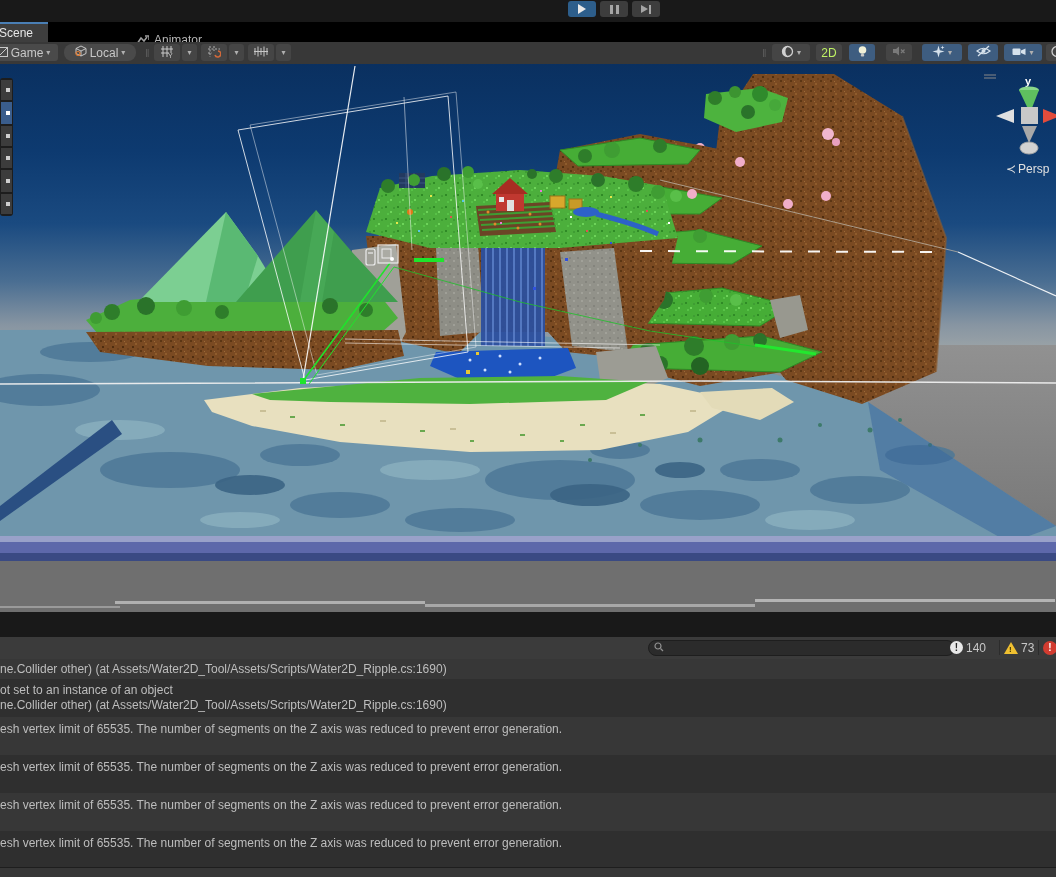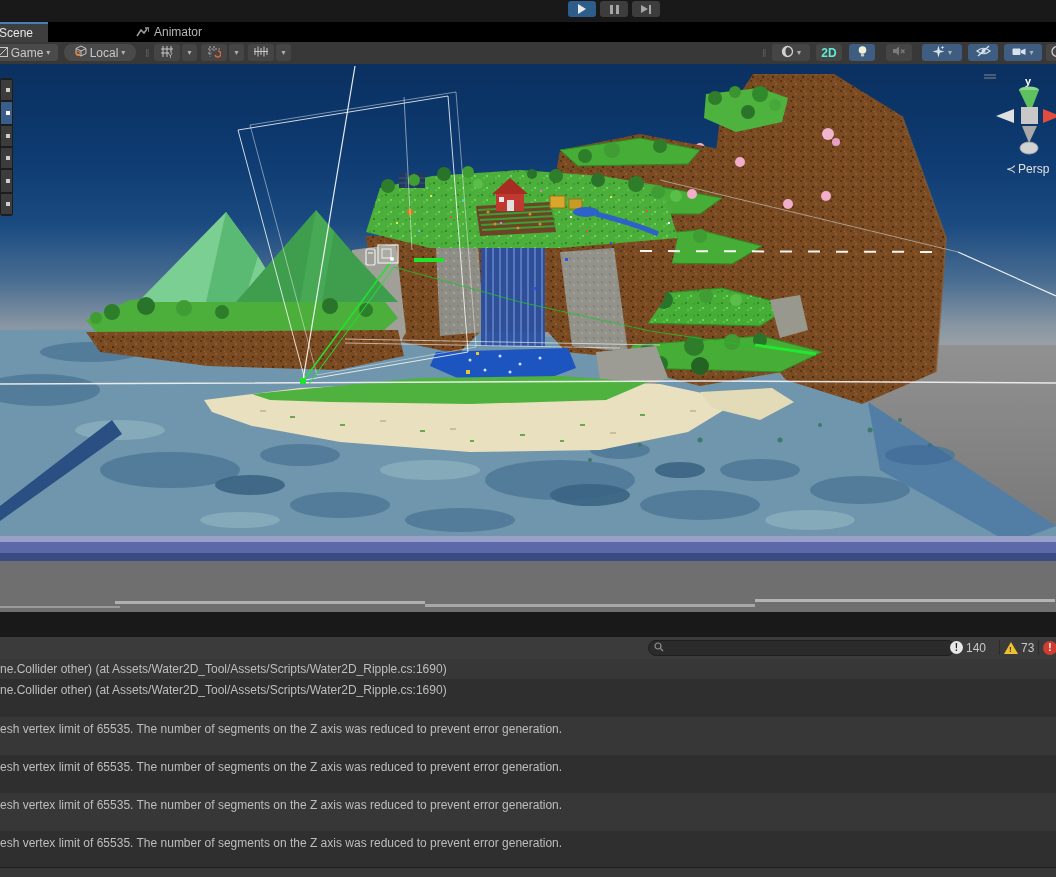--- a/index.html
+++ b/index.html
@@ -82,21 +82,21 @@
     <div class="tab" style="left:52px;width:70px;margin-top:33px;">
       <span class="tabicon">
         <svg width="15" height="10">
             <rect x="0.5" y="1" width="14" height="8" rx="4" fill="#9f9f9f"></rect>
             <circle cx="4.5" cy="5" r="1.3" fill="#2e2e2e"></circle>
             <circle cx="10.5" cy="5" r="1.3" fill="#2e2e2e"></circle>
           </svg>
       </span>
       <span>Game</span>
     </div>
-    <div class="tab" style="left:126px;width:86px;">
+    <div class="tab" style="left:126px;width:86px;margin-top:8px;">
       <span class="tabicon">
         <svg width="13" height="11">
             <path d="M1,9 L5,3 L8,6 L11,2" stroke="#9f9f9f" stroke-width="1.5" fill="none"></path>
             <path d="M9,1 L13,1 L13,5" stroke="#9f9f9f" stroke-width="1.5" fill="none"></path>
           </svg>
       </span>
       <span>Animator</span>
     </div>
   </div>
 
@@ -148,21 +148,21 @@
 
     <span class="vsep" style="left:762px;">‖</span>
     <div class="tbtn flat" style="left:772px;width:38px;">
       <span><svg width="13" height="13">
             <circle cx="6.5" cy="6.5" r="5" fill="none" stroke="#d0d0d0" stroke-width="1.3"></circle>
             <path d="M6.5,1.5 A5,5 0 0 0 6.5,11.5 A7,7 0 0 1 6.5,1.5" fill="#d0d0d0"></path>
           </svg></span>
       <span class="caret">▾</span>
     </div>
     <div class="tbtn flat" style="left:816px;width:26px;">
-      <span style="font-weight:bold;color:#5eead4;">2D</span>
+      <span style="font-weight:normal;color:#bef264;">2D</span>
     </div>
     <div class="tbtn on" style="left:849px;width:26px;">
       <span><svg width="11" height="13">
             <circle cx="5.5" cy="5" r="3.8" fill="#f0f0d8"></circle>
             <rect x="3.8" y="9" width="3.4" height="2.6" rx="1" fill="#c8c8c8"></rect>
           </svg></span>
     </div>
     <div class="tbtn flat" style="left:886px;width:26px;">
       <span><svg width="14" height="12">
             <path d="M1,4 L4,4 L7,1.5 L7,10.5 L4,8 L1,8 Z" fill="#7a7a7a"></path>
@@ -591,20 +591,21 @@
     <div class="bsep" style="left:1038px;"></div>
     <div class="badge" style="left:1043px;">
       <span class="erricon">!</span>
     </div>
   </div>
 
   <div class="abs crow" style="top:659px;height:20px;background:#373737;">
     <span class="l">ne.Collider other) (at Assets/Water2D_Tool/Assets/Scripts/Water2D_Ripple.cs:1690)</span>
   </div>
   <div class="abs crow" style="top:679px;height:38px;background:#2f2f2f;padding-top:4px;">
+    <span class="l">ot set to an instance of an object</span>
     <span class="l">ne.Collider other) (at Assets/Water2D_Tool/Assets/Scripts/Water2D_Ripple.cs:1690)</span>
   </div>
   <div class="abs crow" style="top:717px;height:38px;background:#373737;padding-top:5px;">
     <span class="l">esh vertex limit of 65535. The number of segments on the Z axis was reduced to prevent error generation.</span>
   </div>
   <div class="abs crow" style="top:755px;height:38px;background:#2f2f2f;padding-top:5px;">
     <span class="l">esh vertex limit of 65535. The number of segments on the Z axis was reduced to prevent error generation.</span>
   </div>
   <div class="abs crow" style="top:793px;height:38px;background:#373737;padding-top:5px;">
     <span class="l">esh vertex limit of 65535. The number of segments on the Z axis was reduced to prevent error generation.</span>

